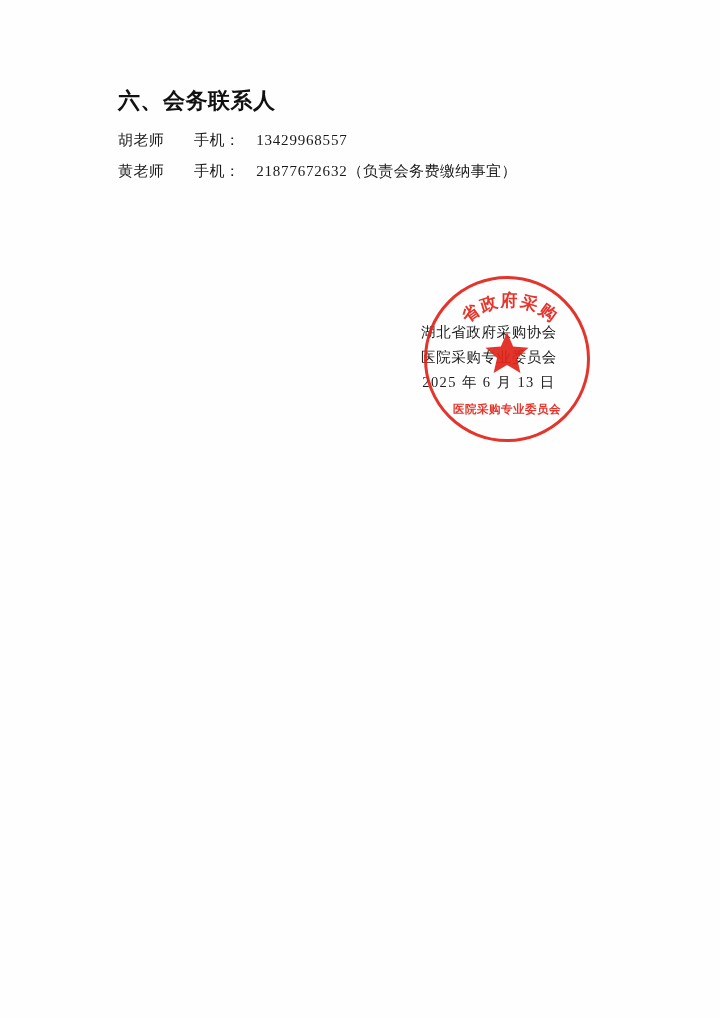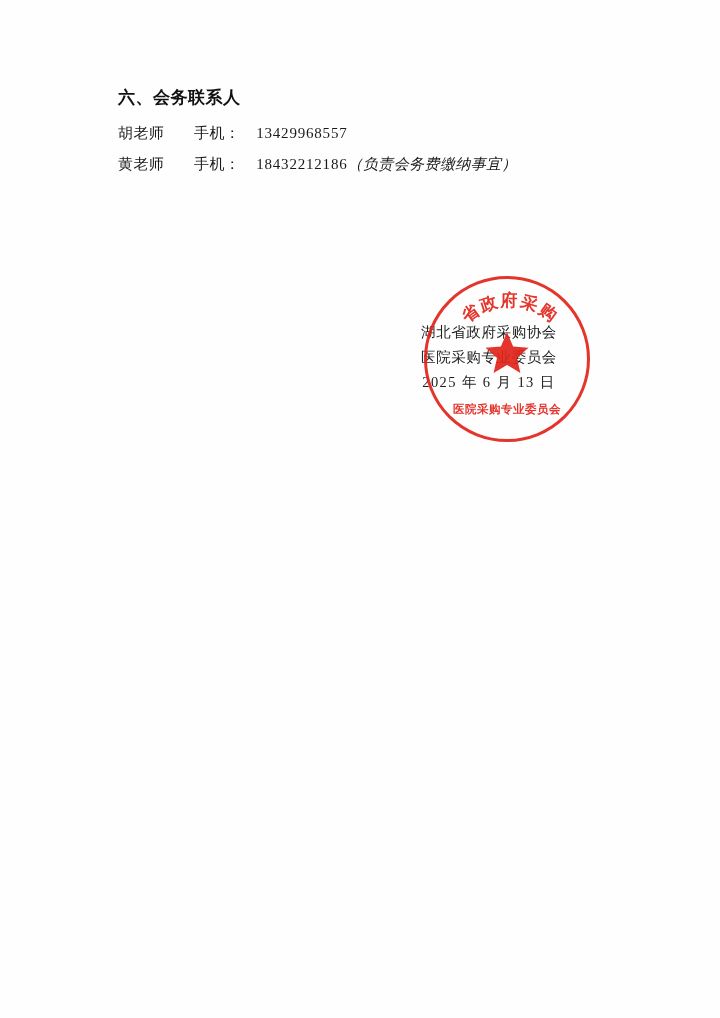--- a/index.html
+++ b/index.html
@@ -25,21 +25,21 @@
   .content {
     position: absolute;
     left: 118px;
     top: 86px;
     width: 500px;
   }
 
   .section-heading {
     font-family: "Liberation Sans", "DejaVu Sans", sans-serif;
     font-weight: bold;
-    font-size: 17px;
+    font-size: 22px;
     letter-spacing: 0.5px;
     color: #111111;
     margin: 0 0 16px 0;
   }
 
   .contact-line {
     font-size: 15px;
     line-height: 1.15;
     letter-spacing: 0.4px;
     color: #1a1a1a;
@@ -57,21 +57,20 @@
   .contact-line .label {
     display: inline-block;
   }
   .contact-line .num {
     font-family: "Liberation Serif", "DejaVu Serif", serif;
     letter-spacing: 0.8px;
     margin-left: 16px;
   }
   .contact-line .note {
     letter-spacing: 0.4px;
-    font-style: italic;
   }
 
   
   .sign-block {
     position: absolute;
     left: 399px;
     top: 320px;
     width: 180px;
     text-align: center;
     font-size: 14.5px;
@@ -145,21 +144,21 @@
   <div class="content">
 
     <h2 class="section-heading">六、会务联系人</h2>
 
     <p class="contact-line">
       <span class="name">胡老师</span><span class="gap"></span><span class="label">手机：</span><span class="num">13429968557</span><span class="note"></span>
     </p>
 
 
     <p class="contact-line">
-      <span class="name">黄老师</span><span class="gap"></span><span class="label">手机：</span><span class="num">18432212186</span><span class="note">（负责会务费缴纳事宜）</span>
+      <span class="name">黄老师</span><span class="gap"></span><span class="label">手机：</span><span class="num">21877672632</span><span class="note">（负责会务费缴纳事宜）</span>
     </p>
 
 
   </div>
 
   <div class="sign-block">
     <div>湖北省政府采购协会</div>
     <div>医院采购专业委员会</div>
     <div class="date">2025 年 6 月 13 日</div>
   </div>

